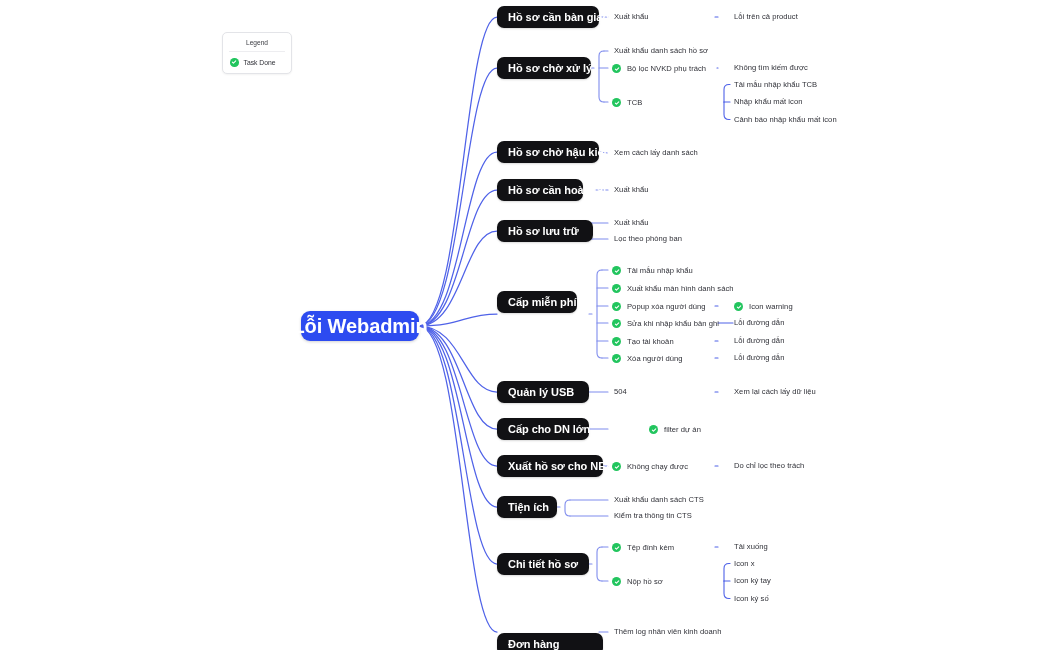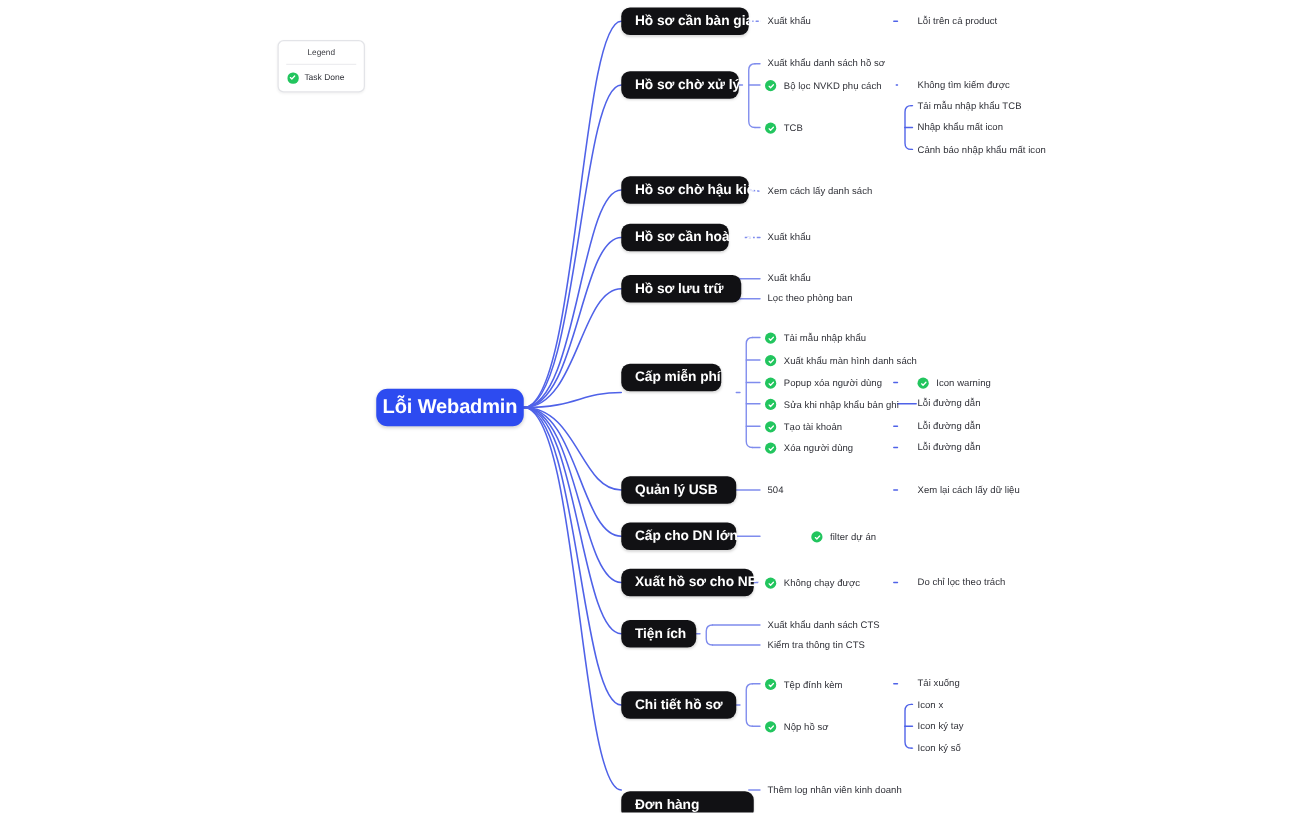--- a/index.html
+++ b/index.html
@@ -30,21 +30,21 @@
     height: 650px;
     pointer-events: none;
   }
 
   
   .root-node {
     position: absolute;
     background: #2d4bf0;
     color: #ffffff;
     border-radius: 9px;
-    font-size: 16px;
+    font-size: 20px;
     font-weight: bold;
     letter-spacing: -0.1px;
     display: flex;
     align-items: center;
     justify-content: center;
     box-shadow: 0 1px 3px rgba(0,0,0,0.18);
     white-space: nowrap;
   }
 
   
@@ -227,21 +227,21 @@
       </div>
       <div class="leaf" style="left: 614px; top: 47px;">
         <span class="lbl">Xuất khẩu danh sách hồ sơ</span>
       </div>
       <div class="leaf" style="left: 612px; top: 64px;">
         <span class="check">
           <svg width="6" height="6" viewBox="0 0 10 10">
             <path d="M2.2 5.1 L4.1 7.0 L7.9 3.0" fill="none" stroke="#ffffff" stroke-width="1.7" stroke-linecap="round" stroke-linejoin="round"></path>
           </svg>
         </span>
-        <span class="lbl">Bộ lọc NVKD phụ cách</span>
+        <span class="lbl">Bộ lọc NVKD phụ trách</span>
       </div>
       <div class="leaf" style="left: 734px; top: 64px;">
         <span class="lbl">Không tìm kiếm được</span>
       </div>
       <div class="leaf" style="left: 612px; top: 98px;">
         <span class="check">
           <svg width="6" height="6" viewBox="0 0 10 10">
             <path d="M2.2 5.1 L4.1 7.0 L7.9 3.0" fill="none" stroke="#ffffff" stroke-width="1.7" stroke-linecap="round" stroke-linejoin="round"></path>
           </svg>
         </span>

